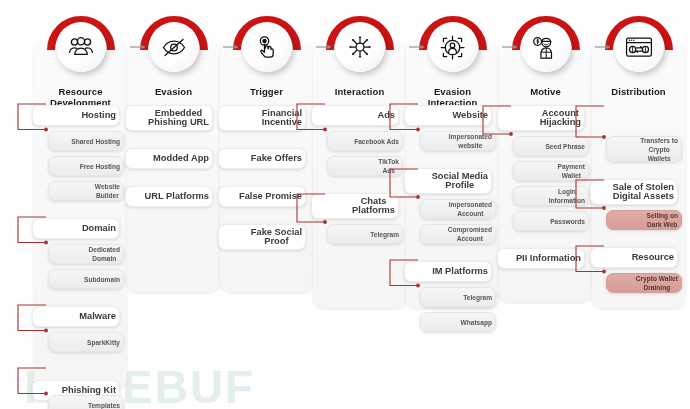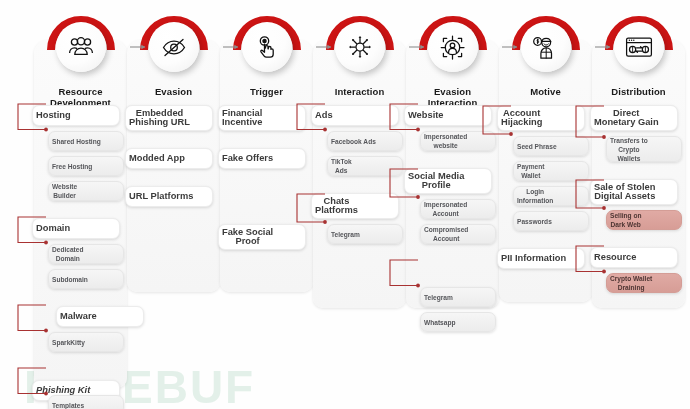--- a/index.html
+++ b/index.html
@@ -50,21 +50,21 @@
 
   .arrow{
     position:absolute;top:42px;width:22px;height:10px;z-index:4;
     color:#8e8e8e;
   }
   .arrow svg{display:block;}
 
   
   .box{
     position:absolute;box-sizing:border-box;
-    border-radius:7px;display:flex;align-items:center;justify-content:flex-start;
+    border-radius:7px;display:flex;align-items:center;justify-content:flex-end;
     text-align:center;line-height:9px;
     z-index:5;
   }
   .box.parent{
     left:-2px;width:88px;height:21px;
     background:#ffffff;border:1px solid #ececec;
     font-size:9.3px;font-weight:bold;color:#3b3b3b;
     box-shadow:0 1px 3px rgba(0,0,0,.13);
   }
   .box.parent.two{line-height:9.5px;}
@@ -127,27 +127,27 @@
       </div>
       <div class="box parent" style="top: 206px;">
         <span>Domain</span>
       </div>
       <div class="box child" style="top: 232px;">
         <span>Dedicated<br>Domain</span>
       </div>
       <div class="box child" style="top: 257px;">
         <span>Subdomain</span>
       </div>
-      <div class="box parent" style="top: 294px; margin-left: 24px;">
+      <div class="box parent" style="top: 294px;">
         <span>Malware</span>
       </div>
       <div class="box child" style="top: 320px;">
         <span>SparkKitty</span>
       </div>
-      <div class="box parent" style="top: 368px; font-style: italic;">
+      <div class="box parent" style="top: 368px;">
         <span>Phishing Kit</span>
       </div>
       <div class="box child" style="top: 383px;">
         <span>Templates</span>
       </div>
     </div>
     <div class="conn" style="left: 14px; top: 99.5px;">
       <svg width="36" height="33.5" viewBox="0 0 36 33.5">
         <path d="M32 4 H4 V29.5 H31" fill="none" stroke="#a83232" stroke-width="1.1"></path>
         <circle cx="32" cy="29.5" r="1.9" fill="#a83232"></circle>
@@ -215,20 +215,23 @@
             <path d="M13.2 13.2v-1.1c0-.8-.6-1.4-1.4-1.4s-1.3.6-1.3 1.4v1"></path>
           </svg>
         </div>
         <div class="col-title">Trigger</div>
       </div>
       <div class="box parent tall two" style="top: 93px;">
         <span>Financial<br>Incentive</span>
       </div>
       <div class="box parent" style="top: 136px;">
         <span>Fake Offers</span>
+      </div>
+      <div class="box parent" style="top: 174px;">
+        <span>False Promise</span>
       </div>
       <div class="box parent tall two" style="top: 212px;">
         <span>Fake Social<br>Proof</span>
       </div>
     </div>
     <div class="col" style="left: 313px;">
       <div class="col-body" style="height: 268px;"></div>
       <div class="col-head">
         <div class="arc">
           <svg width="68" height="40" viewBox="0 0 68 40">
@@ -316,20 +319,23 @@
       </div>
       <div class="box parent tall two" style="top: 156px;">
         <span>Social Media<br>Profile</span>
       </div>
       <div class="box child" style="top: 187px;">
         <span>Impersonated<br>Account</span>
       </div>
       <div class="box child" style="top: 212px;">
         <span>Compromised<br>Account</span>
       </div>
+      <div class="box parent" style="top: 249px;">
+        <span>IM Platforms</span>
+      </div>
       <div class="box child" style="top: 275px;">
         <span>Telegram</span>
       </div>
       <div class="box child" style="top: 300px;">
         <span>Whatsapp</span>
       </div>
     </div>
     <div class="conn" style="left: 386px; top: 99.5px;">
       <svg width="36" height="33.5" viewBox="0 0 36 33.5">
         <path d="M32 4 H4 V29.5 H31" fill="none" stroke="#a83232" stroke-width="1.1"></path>
@@ -411,23 +417,20 @@
             <circle cx="8.8" cy="4.3" r=".7" fill="#111" stroke="none"></circle>
             <circle cx="7.6" cy="13.4" r="3.1"></circle>
             <path d="M7.6 11.2v4.4" stroke-width=".9"></path>
             <circle cx="20.4" cy="13.4" r="3.1"></circle>
             <path d="M20.4 11.2v4.4" stroke-width=".9"></path>
             <path d="M11.6 11.8h5.2M16.8 11.8l-1.3-1.2M16.4 15.2h-5.2M11.2 15.2l1.3 1.2"></path>
           </svg>
         </div>
         <div class="col-title">Distribution</div>
       </div>
-      <div class="box parent tall two" style="top: 93px;">
-        <span>Direct<br>Monetary Gain</span>
-      </div>
       <div class="box child tall" style="top: 124px;">
         <span>Transfers to<br>Crypto<br>Wallets</span>
       </div>
       <div class="box parent tall two" style="top: 167px;">
         <span>Sale of Stolen<br>Digital Assets</span>
       </div>
       <div class="box child pink" style="top: 198px;">
         <span>Selling on<br>Dark Web</span>
       </div>
       <div class="box parent" style="top: 235px;">

